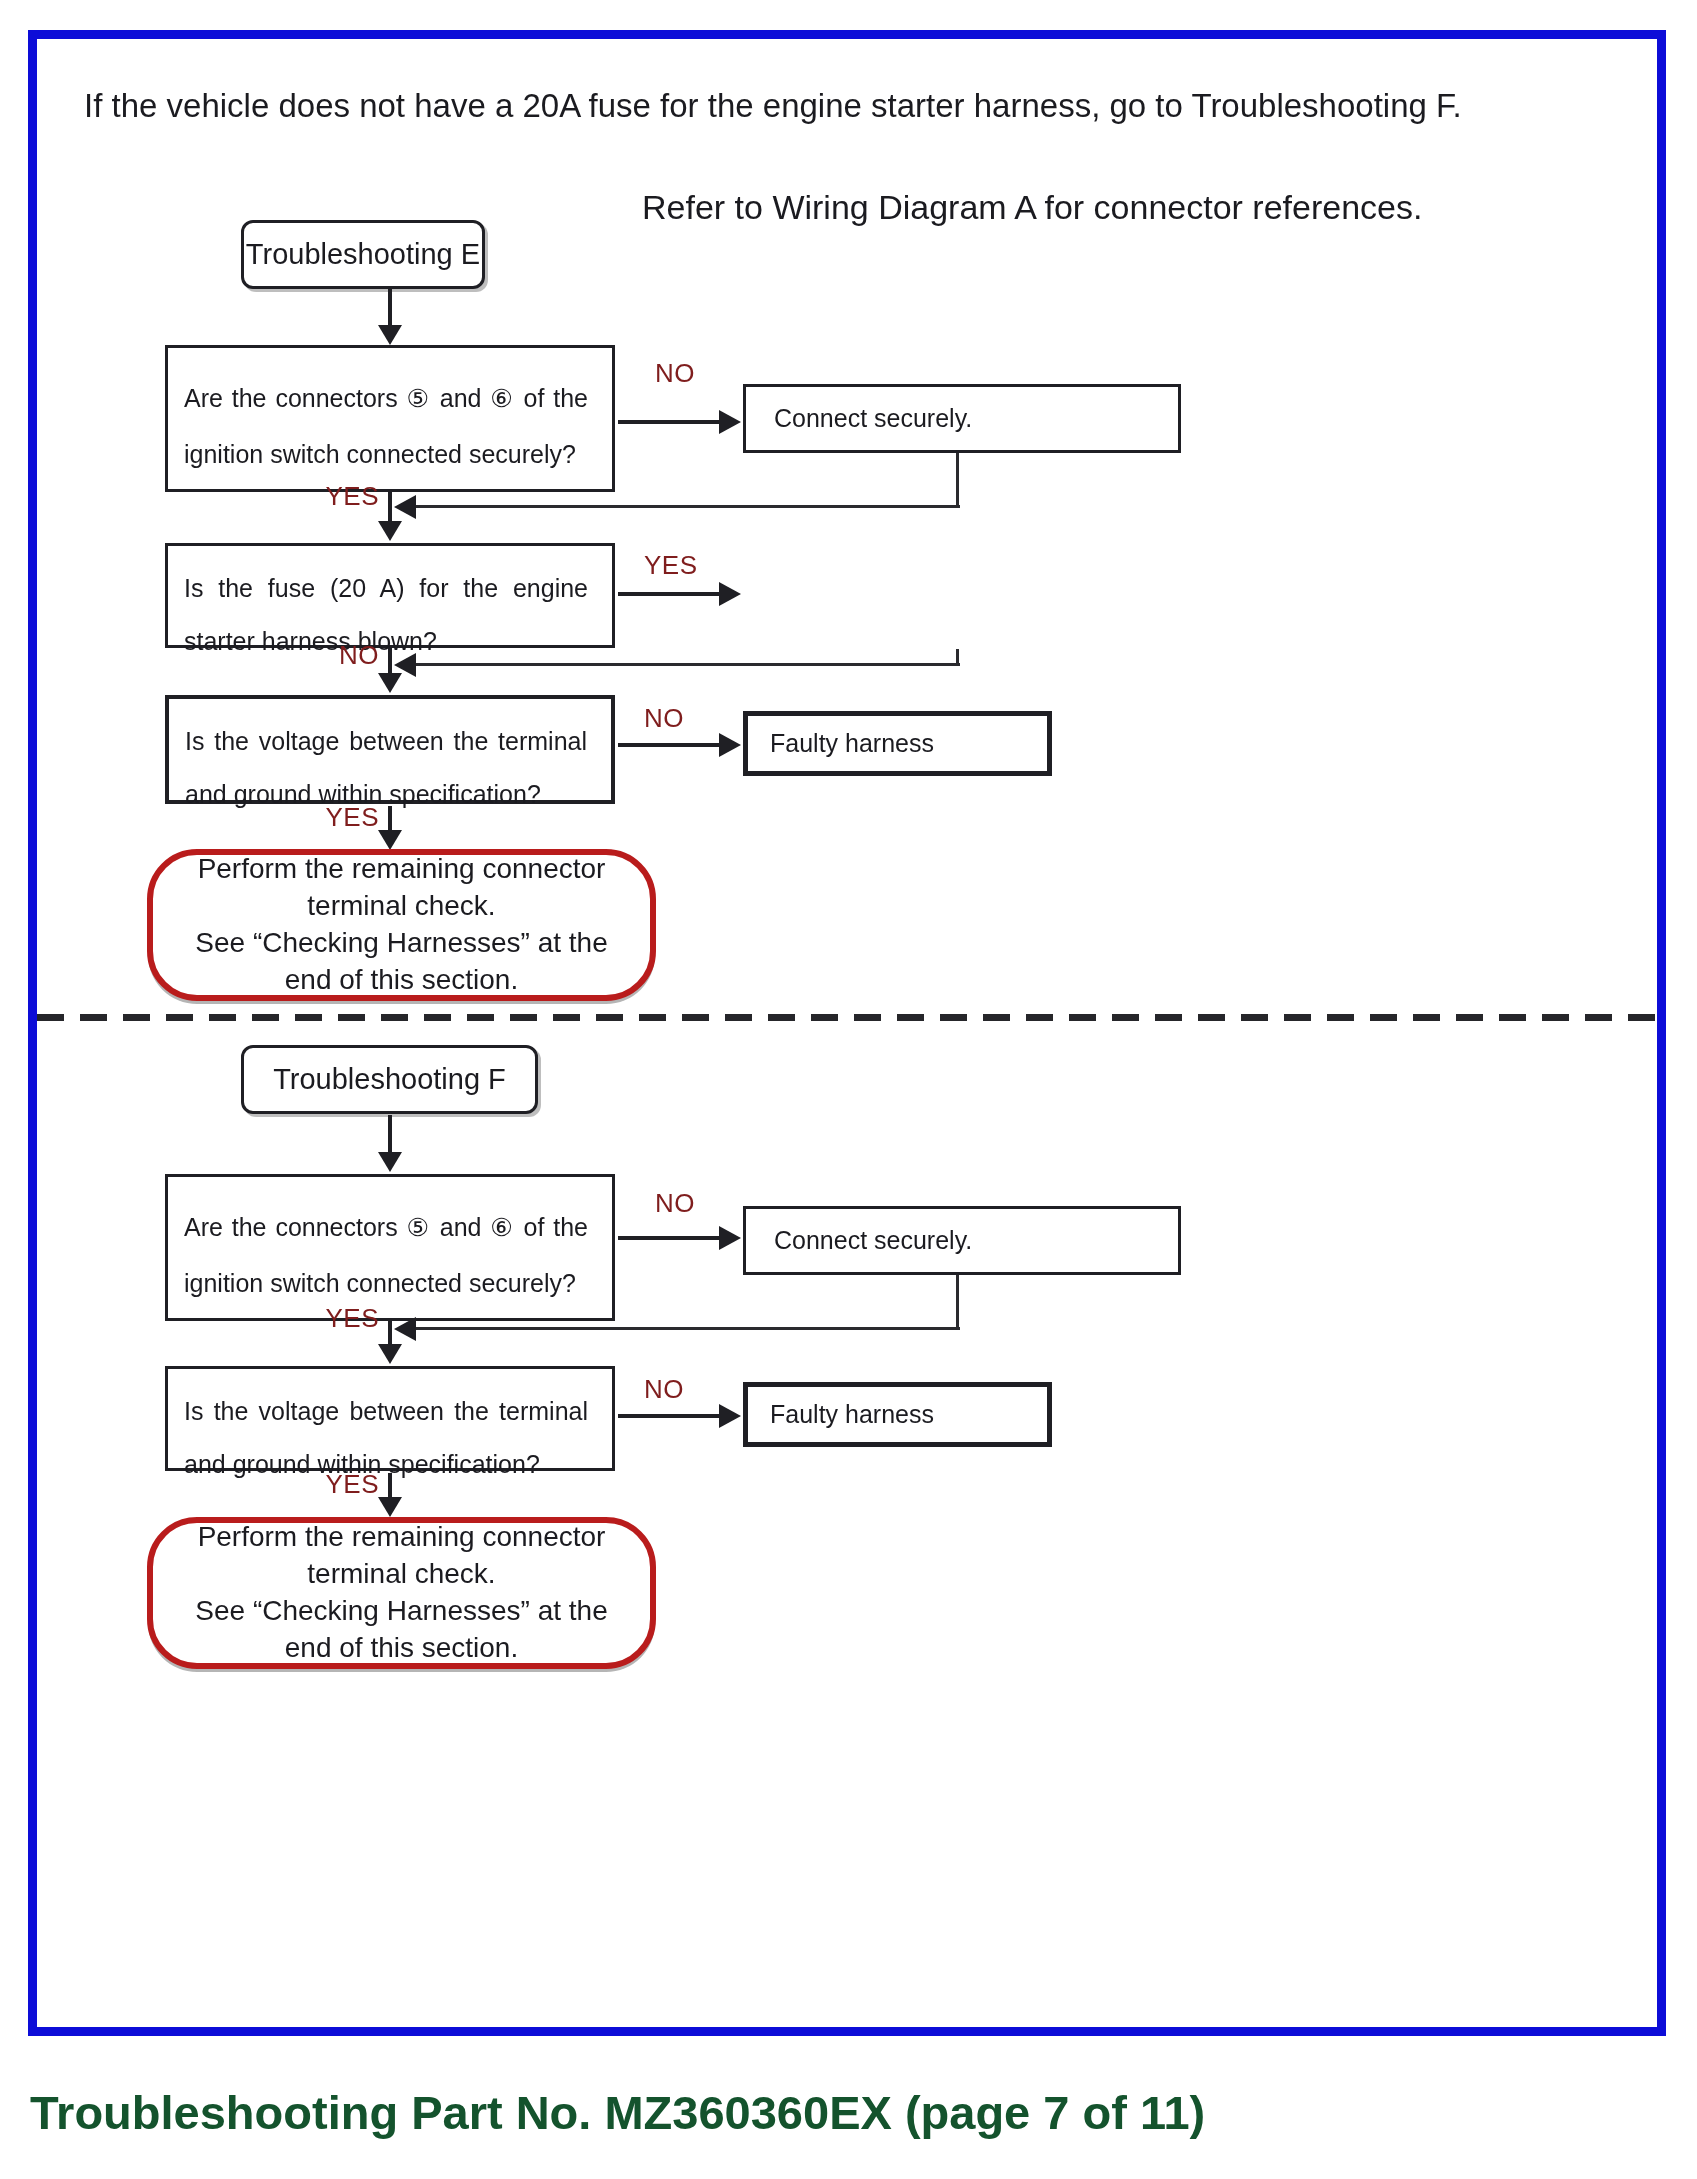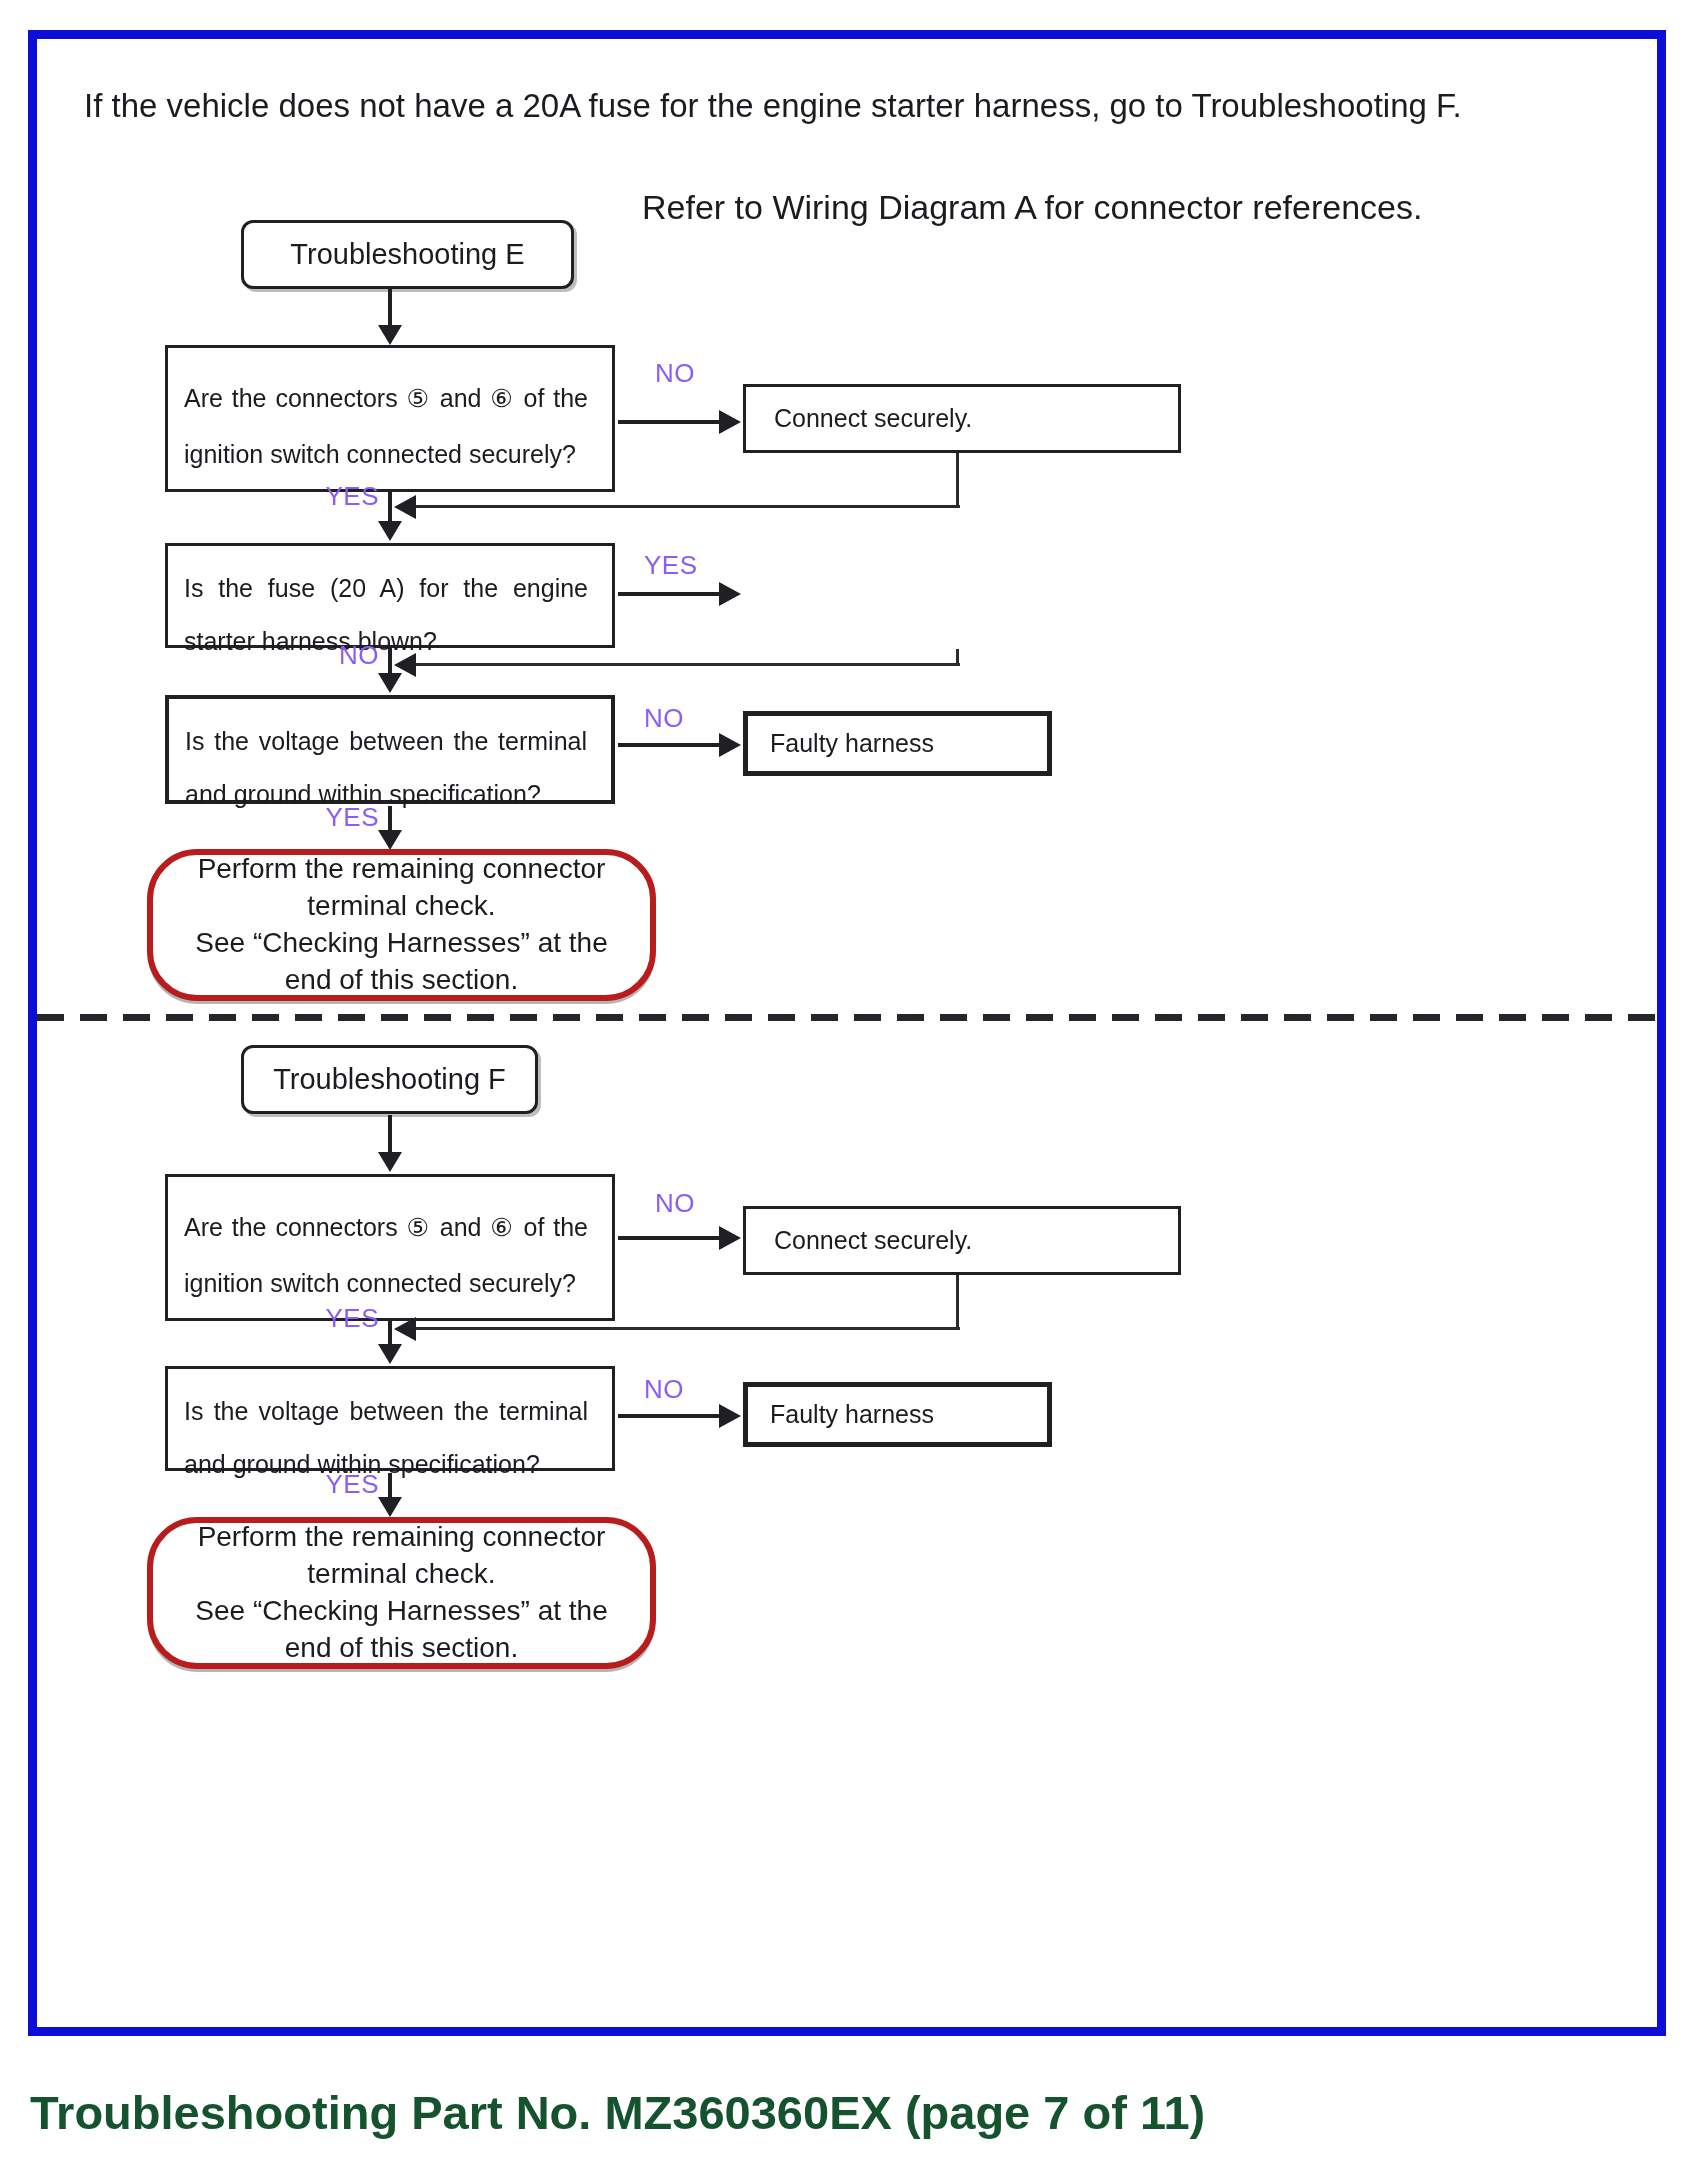--- a/index.html
+++ b/index.html
@@ -65,42 +65,42 @@
   .hl.fb{height:3px;}
   .ah-d{position:absolute;width:0;height:0;
     border-left:12px solid transparent;border-right:12px solid transparent;
     border-top:20px solid #1f1f24;}
   .ah-r{position:absolute;width:0;height:0;
     border-top:12px solid transparent;border-bottom:12px solid transparent;
     border-left:22px solid #1f1f24;}
   .ah-l{position:absolute;width:0;height:0;
     border-top:12px solid transparent;border-bottom:12px solid transparent;
     border-right:22px solid #1f1f24;}
-  .lbl{position:absolute;font-size:26px;color:#8b5cf6;letter-spacing:0.5px;}
+  .lbl{position:absolute;font-size:26px;color:#7f1d1d;letter-spacing:0.5px;}
   .lbl.ralign{width:77px;text-align:right;}
 
   .divider{
     position:absolute;left:37px;top:1014px;width:1625px;height:7px;
     background:repeating-linear-gradient(90deg,#26262a 0 27px,transparent 27px 43px);
   }
   .caption{
     position:absolute;left:30px;top:2085px;
     font-size:47px;font-weight:bold;white-space:nowrap;color:#14532d;
   }
 </style>
 </head>
 <body>
 
 <div class="canvas">
   <div class="frame"></div>
 
   <div class="txt note" style="left:84px;top:87px;">If the vehicle does not have a 20A fuse for the engine starter harness, go to Troubleshooting F.</div>
   <div class="txt refer" style="left:642px;top:188px;">Refer to Wiring Diagram A for connector references.</div>
 
-  <div class="start" style="left:241px;top:220px;width:333px;height:69px;">Troubleshooting E</div>
+  <div class="start" style="left:241px;top:220px;width:244px;height:69px;">Troubleshooting E</div>
 
   <div class="vl" style="left:388px;top:289px;height:40px;"></div>
   <div class="ah-d" style="left:378px;top:325px;"></div>
 
   <div class="decision" style="left:165px;top:345px;width:450px;height:147px;">Are the connectors ⑤ and ⑥ of the ignition switch connected securely?</div>
 
   <div class="lbl" style="left:655px;top:358px;">NO</div>
   <div class="hl" style="left:618px;top:420px;width:101px;"></div>
   <div class="ah-r" style="left:719px;top:410px;"></div>
   <div class="action" style="left:743px;top:384px;width:438px;height:69px;">Connect securely.</div>

